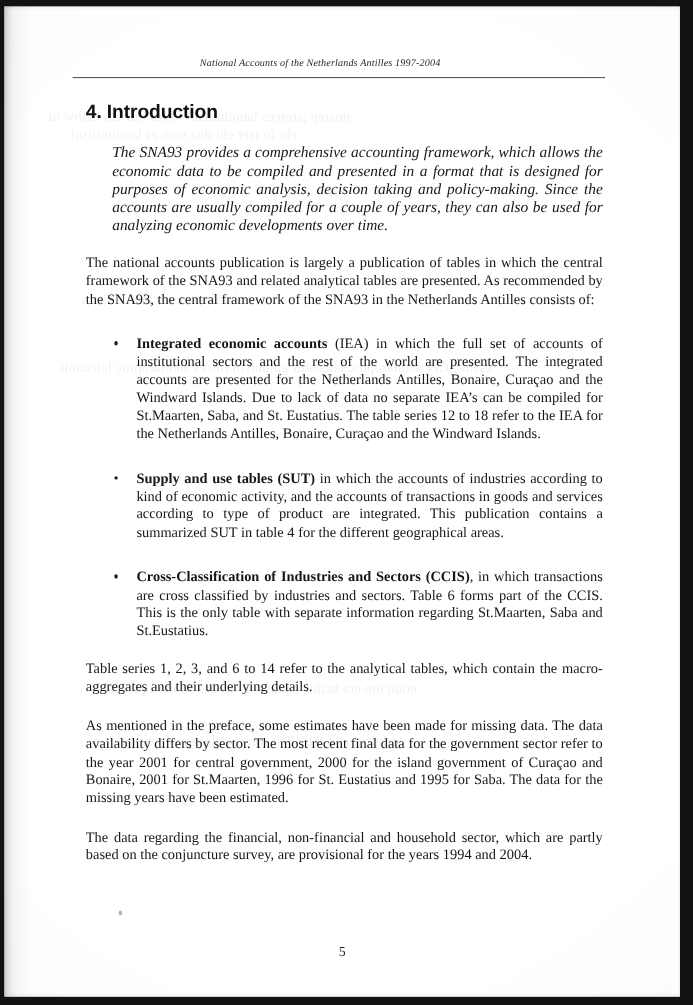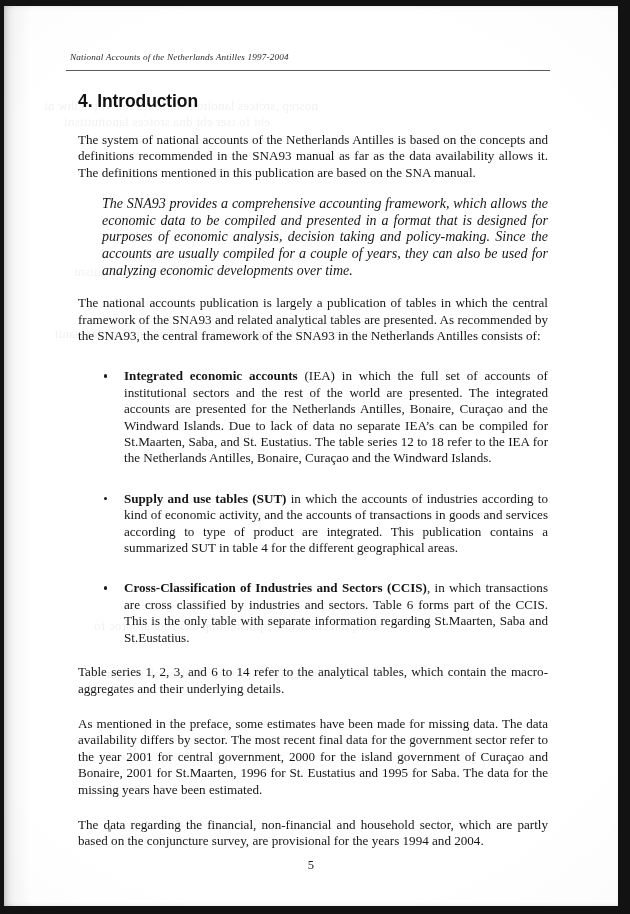--- a/index.html
+++ b/index.html
@@ -41,24 +41,24 @@
     position: absolute;
     inset: 0;
     background:
       radial-gradient(ellipse 120% 90% at 48% 50%, rgba(255,255,255,0) 55%, rgba(0,0,0,0.035) 100%);
     pointer-events: none;
   }
 
   
   #running-header {
     position: absolute;
-    left: 66px;
+    left: 42px;
     top: 46px;
     width: 490px;
-    text-align: left;
+    text-align: center;
   }
   #running-header .hdr-text {
     font-family: "Liberation Serif", serif;
     font-style: italic;
     font-size: 9.2px;
     letter-spacing: 0.15px;
     color: #2b2b2b;
     display: block;
     line-height: 11px;
     white-space: nowrap;
@@ -198,21 +198,20 @@
 
     <div id="running-header">
       <span class="hdr-text">National Accounts of the Netherlands Antilles 1997-2004</span>
     </div>
     <div id="header-rule"></div>
 
     <div id="content">
 
       <h1 id="page-title">4. Introduction</h1>
 
-      <p class="body-para">The system of national accounts of the Netherlands Antilles is based on the concepts and definitions recommended in the SNA93 manual as far as the data availability allows it. The definitions mentioned in this publication are based on the SNA manual.</p>
 
       <blockquote id="sna-quote">The SNA93 provides a comprehensive accounting framework, which allows the economic data to be compiled and presented in a format that is designed for purposes of economic analysis, decision taking and policy-making. Since the accounts are usually compiled for a couple of years, they can also be used for analyzing economic developments over time.</blockquote>
 
       <p class="body-para">The national accounts publication is largely a publication of tables in which the central framework of the SNA93 and related analytical tables are presented. As recommended by the SNA93, the central framework of the SNA93 in the Netherlands Antilles consists of:</p>
 
       <ul id="framework-list">
         <li>
           <span class="bullet-dot"></span>
           <span class="lead-in">Integrated economic accounts</span><span> (IEA) in which the full set of accounts of institutional sectors and the rest of the world are presented. The integrated accounts are presented for the Netherlands Antilles, Bonaire, Curaçao and the Windward Islands. Due to lack of data no separate IEA’s can be compiled for St.Maarten, Saba, and St. Eustatius. The table series 12 to 18 refer to the IEA for the Netherlands Antilles, Bonaire, Curaçao and the Windward Islands.</span>
         </li>

